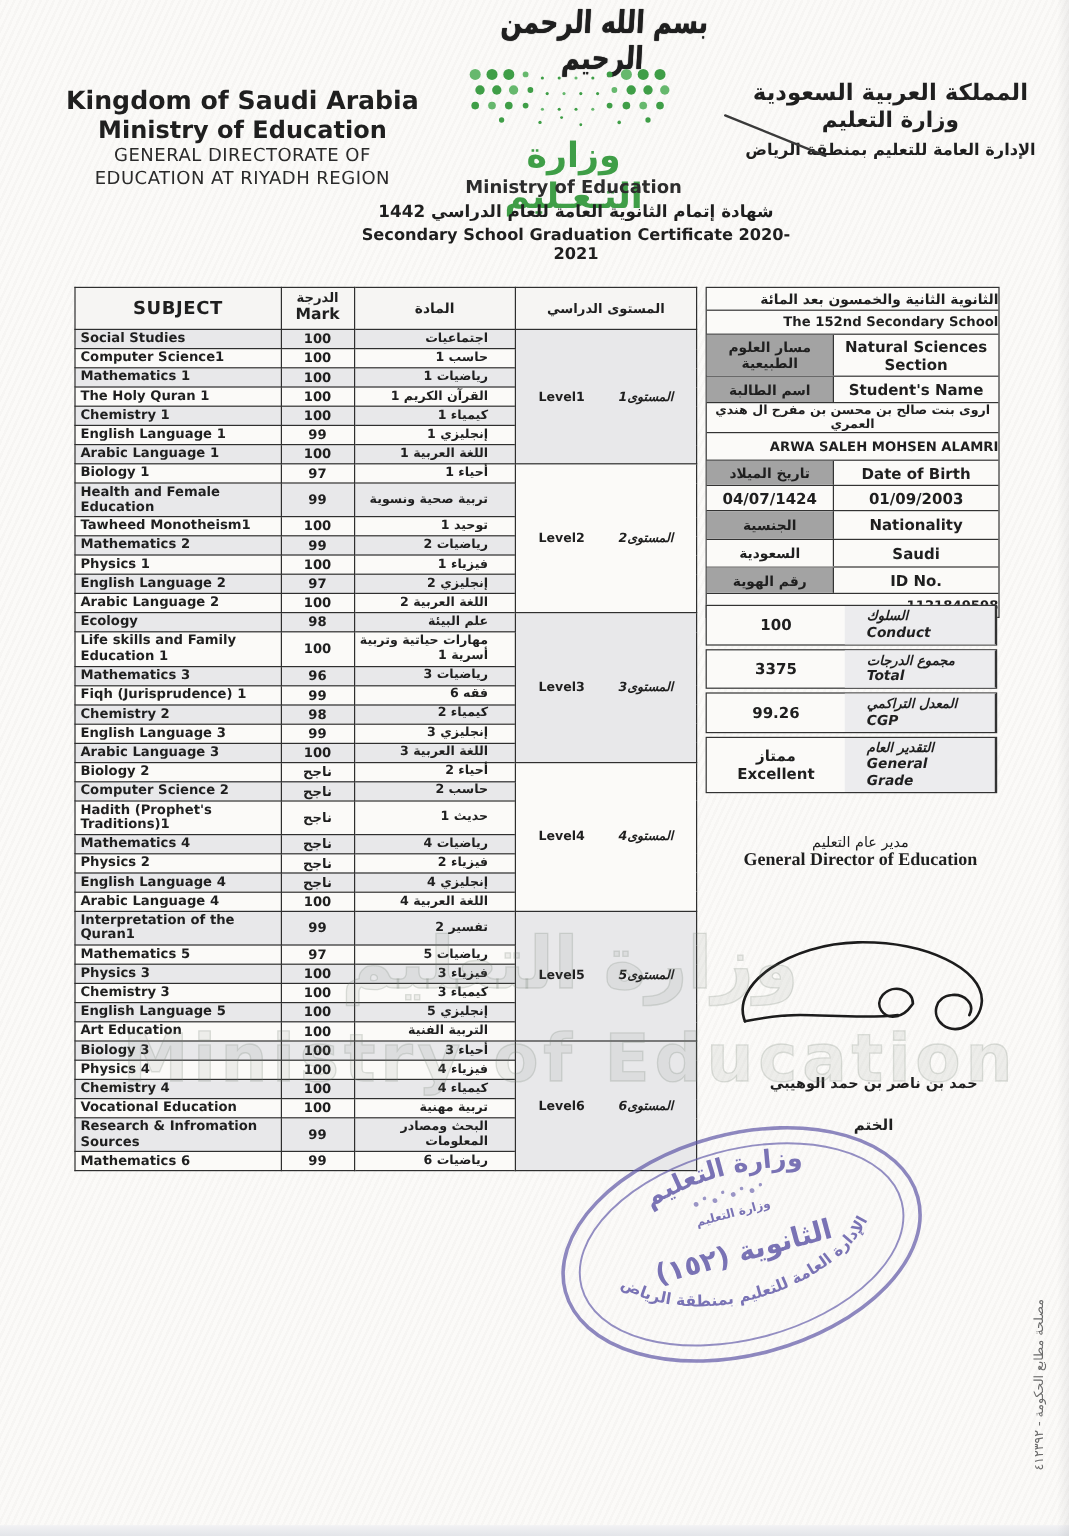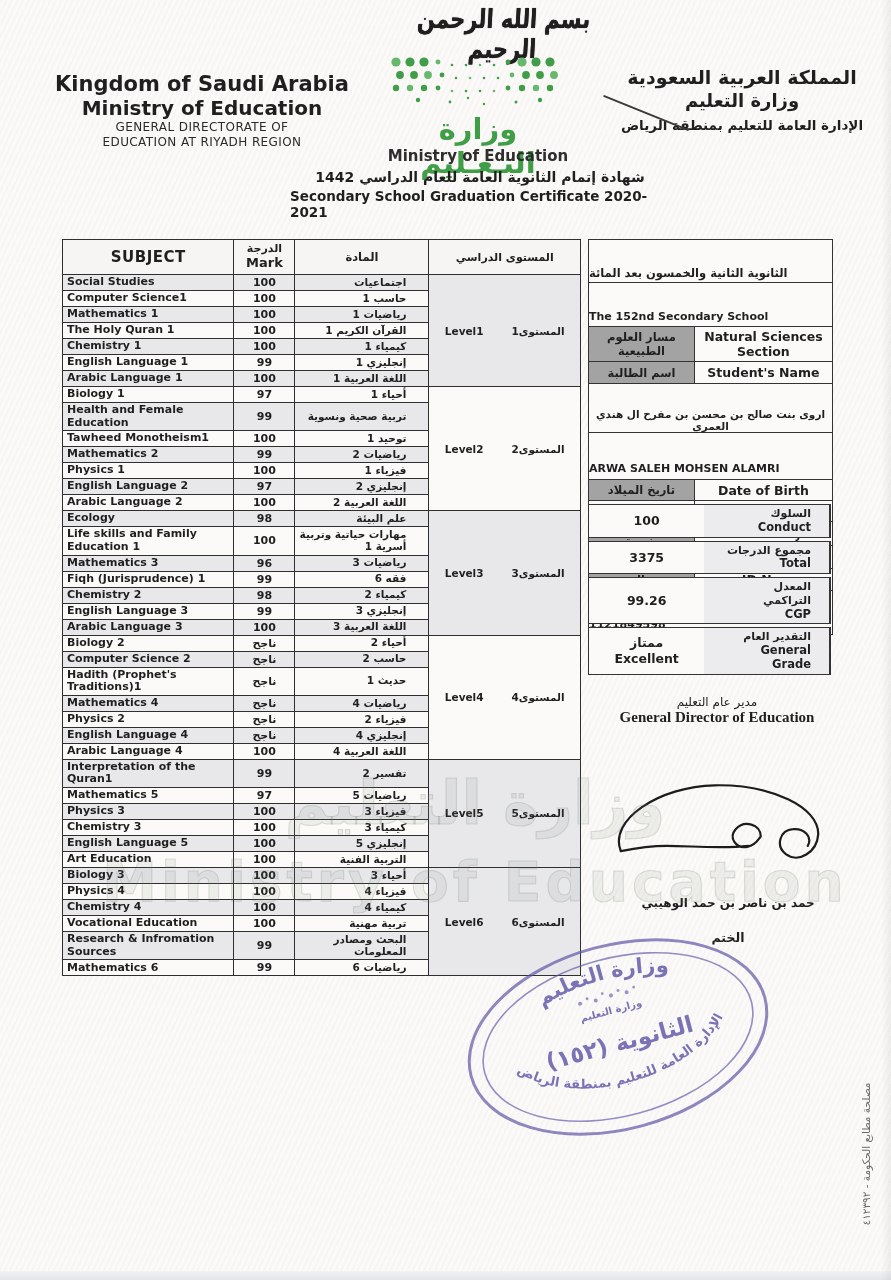--- a/index.html
+++ b/index.html
@@ -7,28 +7,28 @@
     position:relative;width:891px;height:1280px;margin:0 auto;overflow:hidden;
     background:#fbfaf8;
     background-image:repeating-linear-gradient(115deg, rgba(175,170,165,0.06) 0 2px, rgba(255,255,255,0) 2px 5px);
     font-family:"DejaVu Sans","Liberation Sans",sans-serif;color:#1f1f1f;
   }
   .abs{position:absolute;}
   
   .hdr-left{left:52px;top:72px;width:300px;text-align:center;}
   .hdr-left .l1{font-size:21px;font-weight:bold;line-height:1.15;}
   .hdr-left .l2{font-size:20px;font-weight:bold;line-height:1.2;}
-  .hdr-left .l3,.hdr-left .l4{font-size:12px;line-height:1.25;letter-spacing:.4px;color:#2a2a2a;}
+  .hdr-left .l3,.hdr-left .l4{font-size:15px;line-height:1.25;letter-spacing:.4px;color:#2a2a2a;}
   .bismillah{left:408px;top:10px;width:190px;text-align:center;font-size:21px;font-weight:bold;
     transform:scaleY(1.25) skewX(-4deg);letter-spacing:-1px;text-shadow:0 0 .7px #000;}
   .logo-dots{left:388px;top:52px;}
   .logo-wordmark{left:378px;top:112px;width:200px;text-align:center;font-size:29px;font-weight:bold;color:#3f9e47;direction:rtl;}
   .logo-en{left:378px;top:147px;width:200px;text-align:center;font-size:15px;font-weight:bold;color:#2d2d2d;}
   .cert-ar{left:290px;top:169px;width:380px;text-align:center;font-size:14px;font-weight:bold;direction:rtl;}
-  .cert-en{left:290px;top:188px;width:380px;text-align:left;font-size:13.5px;font-weight:bold;}
+  .cert-en{left:290px;top:188px;width:380px;text-align:center;font-size:13.5px;font-weight:bold;}
   .hdr-right{left:608px;top:66px;width:268px;text-align:center;direction:rtl;}
   .hdr-right .r1{font-size:19px;font-weight:bold;line-height:1.25;}
   .hdr-right .r2{font-size:18px;font-weight:bold;line-height:1.2;}
   .hdr-right .r3{font-size:13.5px;font-weight:bold;margin-top:6px;}
   .pen-stroke{left:600px;top:112px;width:92px;height:2.2px;background:#3a3a3a;transform:rotate(22deg);border-radius:2px;}
   
   .marks-table-wrap{left:62px;top:239px;width:519px;z-index:1;}
   table.marks{border-collapse:collapse;width:100%;}
   table.marks th,table.marks td{border:1px solid #2f2f2f;}
   th.h-subject{width:172px;font-size:15px;font-weight:bold;letter-spacing:.5px;}
@@ -36,40 +36,40 @@
   th.h-mark .en{font-size:13px;}
   th.h-material{width:134px;font-size:11.5px;font-weight:bold;}
   th.h-level{width:150px;font-size:11px;font-weight:bold;}
   table.marks thead th{height:32px;background:#f6f5f3;}
   td.c-subj{font-size:11px;font-weight:bold;padding:1px 2px 1px 4px;line-height:1.15;}
   td.c-mark{font-size:11px;font-weight:bold;text-align:center;}
   td.c-mat{font-size:10.5px;font-weight:bold;direction:rtl;text-align:right;padding-right:22px;line-height:1.1;}
   td.c-level{vertical-align:middle;}
   .lv-wrap{display:flex;justify-content:center;align-items:center;gap:28px;}
   .lv-en{font-size:10.5px;font-weight:bold;}
-  .lv-ar{font-size:10.5px;font-weight:bold;direction:rtl;}
+  .lv-ar{font-size:10.5px;font-weight:bold;direction:rtl;font-style:italic;}
   tr.rrow{height:16px;}
   tr.shade td{background:#e8e8ea;}
   tr:not(.shade) td{background:#fbfaf8;}
   
   .student-panel{left:588px;top:239px;width:243px;border:1.5px solid #333;background:#fbfaf8;z-index:1;}
   .sp-row{border-bottom:1px solid #333;display:flex;align-items:stretch;}
   .sp-row:last-child{border-bottom:none;}
-  .sp-full{justify-content:flex-end;align-items:center;text-align:center;margin-top:24px;}
+  .sp-full{justify-content:flex-start;align-items:center;text-align:center;}
   .sp-en{flex:1.32;display:flex;justify-content:center;align-items:center;text-align:center;padding:1px 2px;}
   .sp-ar{flex:1;display:flex;justify-content:center;align-items:center;text-align:center;border-right:1px solid #333;background:#a3a3a3;direction:rtl;padding:1px 2px;order:2;}
   .sp-row{flex-direction:row-reverse;}
   .sp-row .sp-en{order:1;}
   .f-ar{font-size:11.5px;font-weight:bold;direction:rtl;}
   .f-en{font-size:11px;font-weight:bold;}
   .f-en-sm{font-size:12.5px;font-weight:bold;}
   
   .summary-box{left:588px;top:504px;width:243px;display:flex;flex-direction:column;gap:3px;z-index:1;}
   .sum-row{border:1.5px solid #333;display:flex;flex-direction:row-reverse;background:#fbfaf8;}
-  .sum-label{flex:1;border-left:none;border-right:1px solid #333;background:#ececee;text-align:right;padding:2px 18px;}
+  .sum-label{flex:1;border-left:none;border-right:1px solid #333;background:#ececee;text-align:left;padding:2px 18px;font-style:italic;}
   .sum-label .la{font-size:11px;font-weight:bold;direction:rtl;display:block;line-height:1.25;}
   .sum-label .le{font-size:11.5px;font-weight:bold;display:block;line-height:1.2;}
   .sum-value{flex:1.3;display:flex;flex-direction:column;justify-content:center;align-items:center;font-size:12.5px;font-weight:bold;line-height:1.25;}
   
   .sig-title{left:592px;top:695px;width:250px;text-align:center;}
   .sig-title .ta{font-size:12px;font-weight:normal;direction:rtl;}
   .sig-title .te{font-size:15px;font-weight:bold;font-family:"Liberation Serif","DejaVu Serif",serif;}
   .sig-svg{left:602px;top:768px;}
   .sig-name{left:608px;top:896px;width:240px;text-align:center;font-size:12px;font-weight:bold;direction:rtl;}
   .seal-label{left:668px;top:930px;width:120px;text-align:center;font-size:12.5px;font-weight:bold;direction:rtl;}

